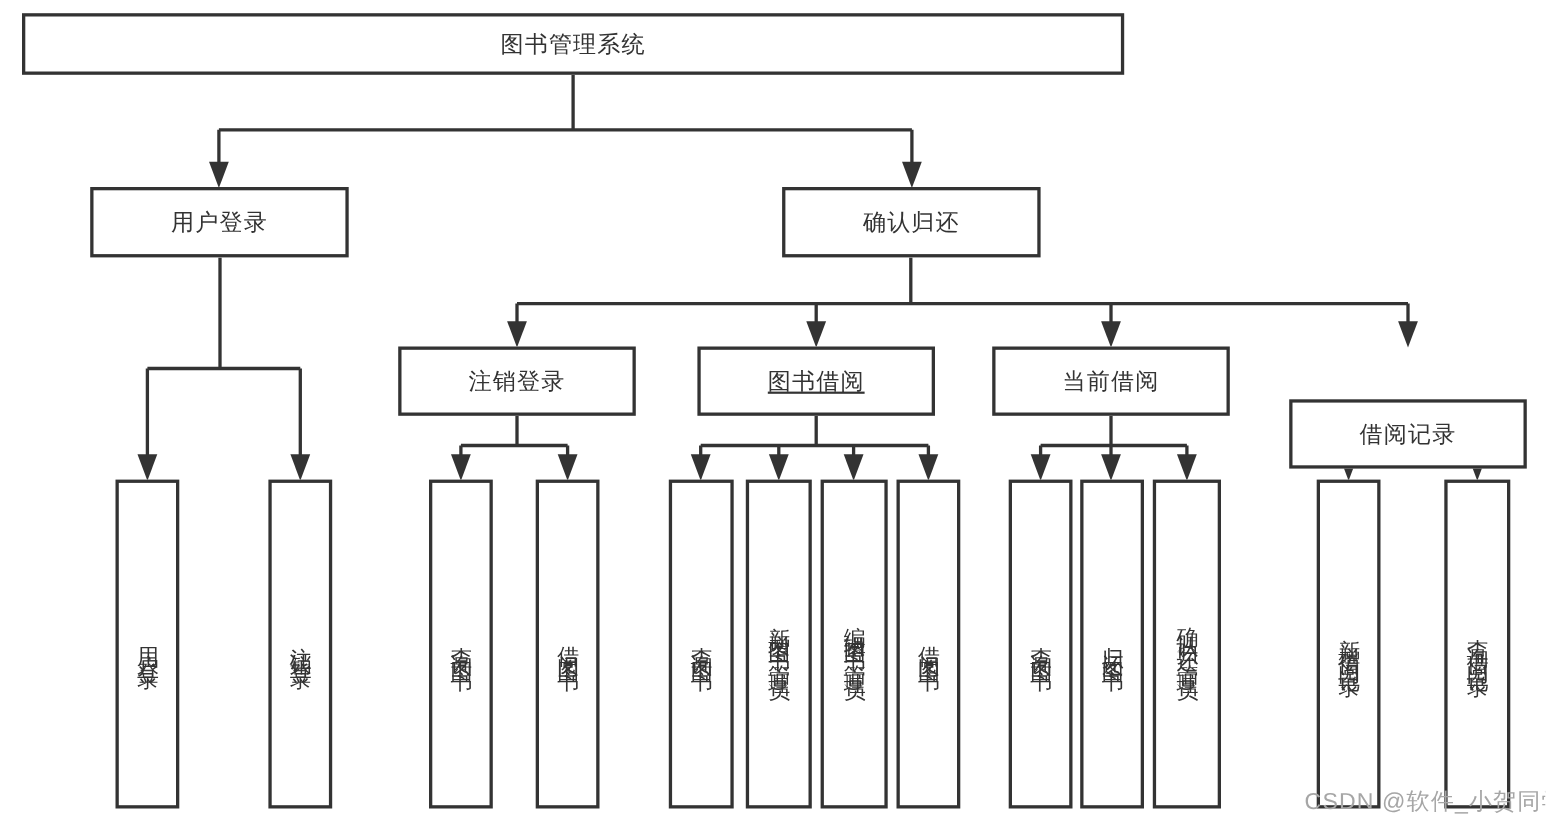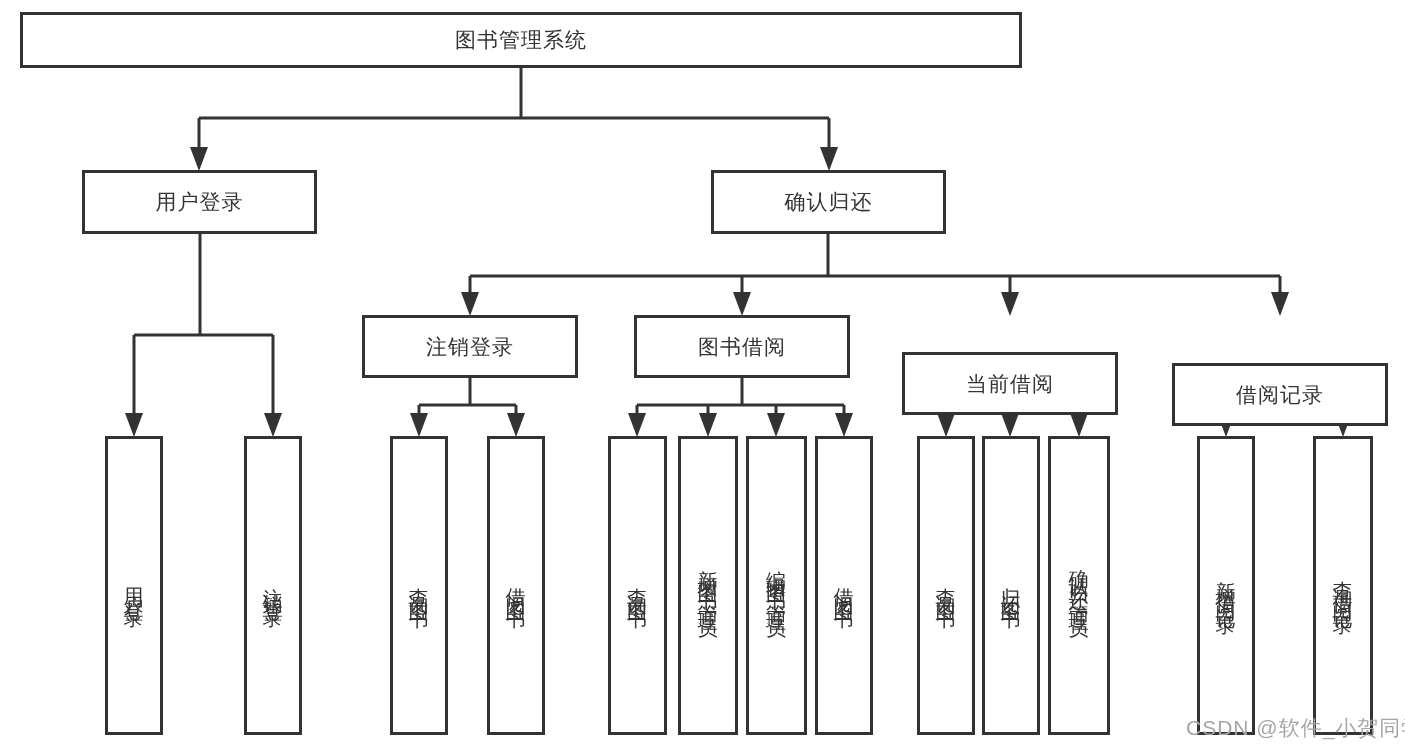--- a/index.html
+++ b/index.html
@@ -109,22 +109,22 @@
       <polygon points="1334,413 1352,413 1343,437" fill="#333333" stroke="none"></polygon>
     </g>
   </svg>
 
   <div class="node" style="left:20px; top:0; width:1002px; height:56px;margin-top:12px;">图书管理系统</div>
 
   <div class="node" style="left:82px; top:170px; width:235px; height:64px;">用户登录</div>
   <div class="node" style="left:711px; top:170px; width:235px; height:64px;">确认归还</div>
 
   <div class="node" style="left:362px; top:315px; width:216px; height:63px;">注销登录</div>
-  <div class="node" style="left:634px; top:315px; width:216px; height:63px;">图书借阅</div>
-  <div class="node" style="left:902px; top:315px; width:216px; height:63px;margin-top:37px;">当前借阅</div>
+  <div class="node" style="left:634px; top:315px; width:216px; height:63px;text-decoration:underline;">图书借阅</div>
+  <div class="node" style="left:902px; top:315px; width:216px; height:63px;">当前借阅</div>
   <div class="node" style="left:1172px; top:315px; width:216px; height:63px;margin-top:48px;">借阅记录</div>
 
   <div class="node vnode" style="left:105px; top:436px; width:58px; height:299px;">用户登录</div>
   <div class="node vnode" style="left:244px; top:436px; width:58px; height:299px;">注销登录</div>
 
   <div class="node vnode" style="left:390px; top:436px; width:58px; height:299px;">查询图书</div>
   <div class="node vnode" style="left:487px; top:436px; width:58px; height:299px;">借阅图书</div>
 
   <div class="node vnode" style="left:608px; top:436px; width:59px; height:299px;">查询图书</div>
   <div class="node vnode" style="left:678px; top:436px; width:60px; height:299px;">新增图书（管理员）</div>

